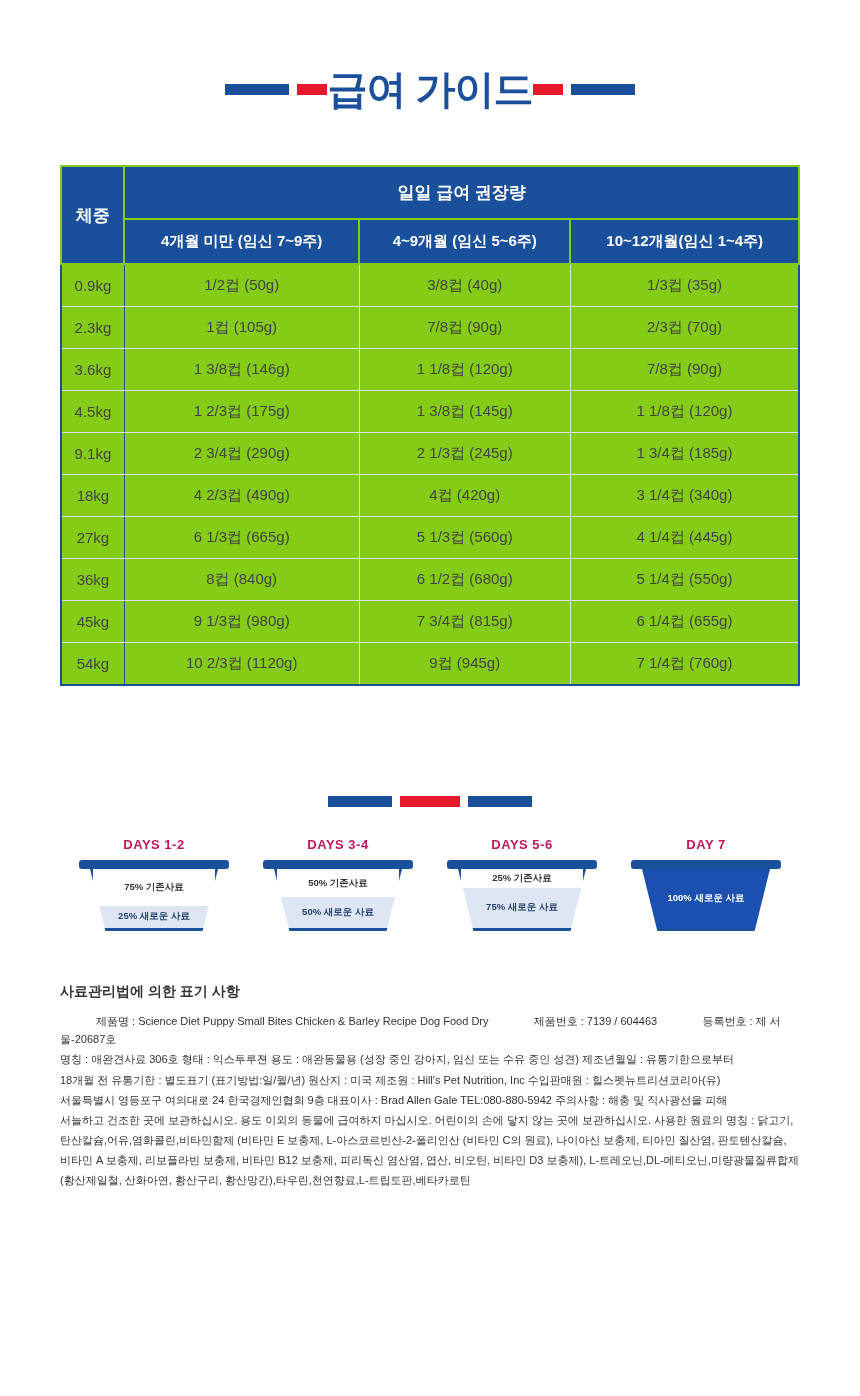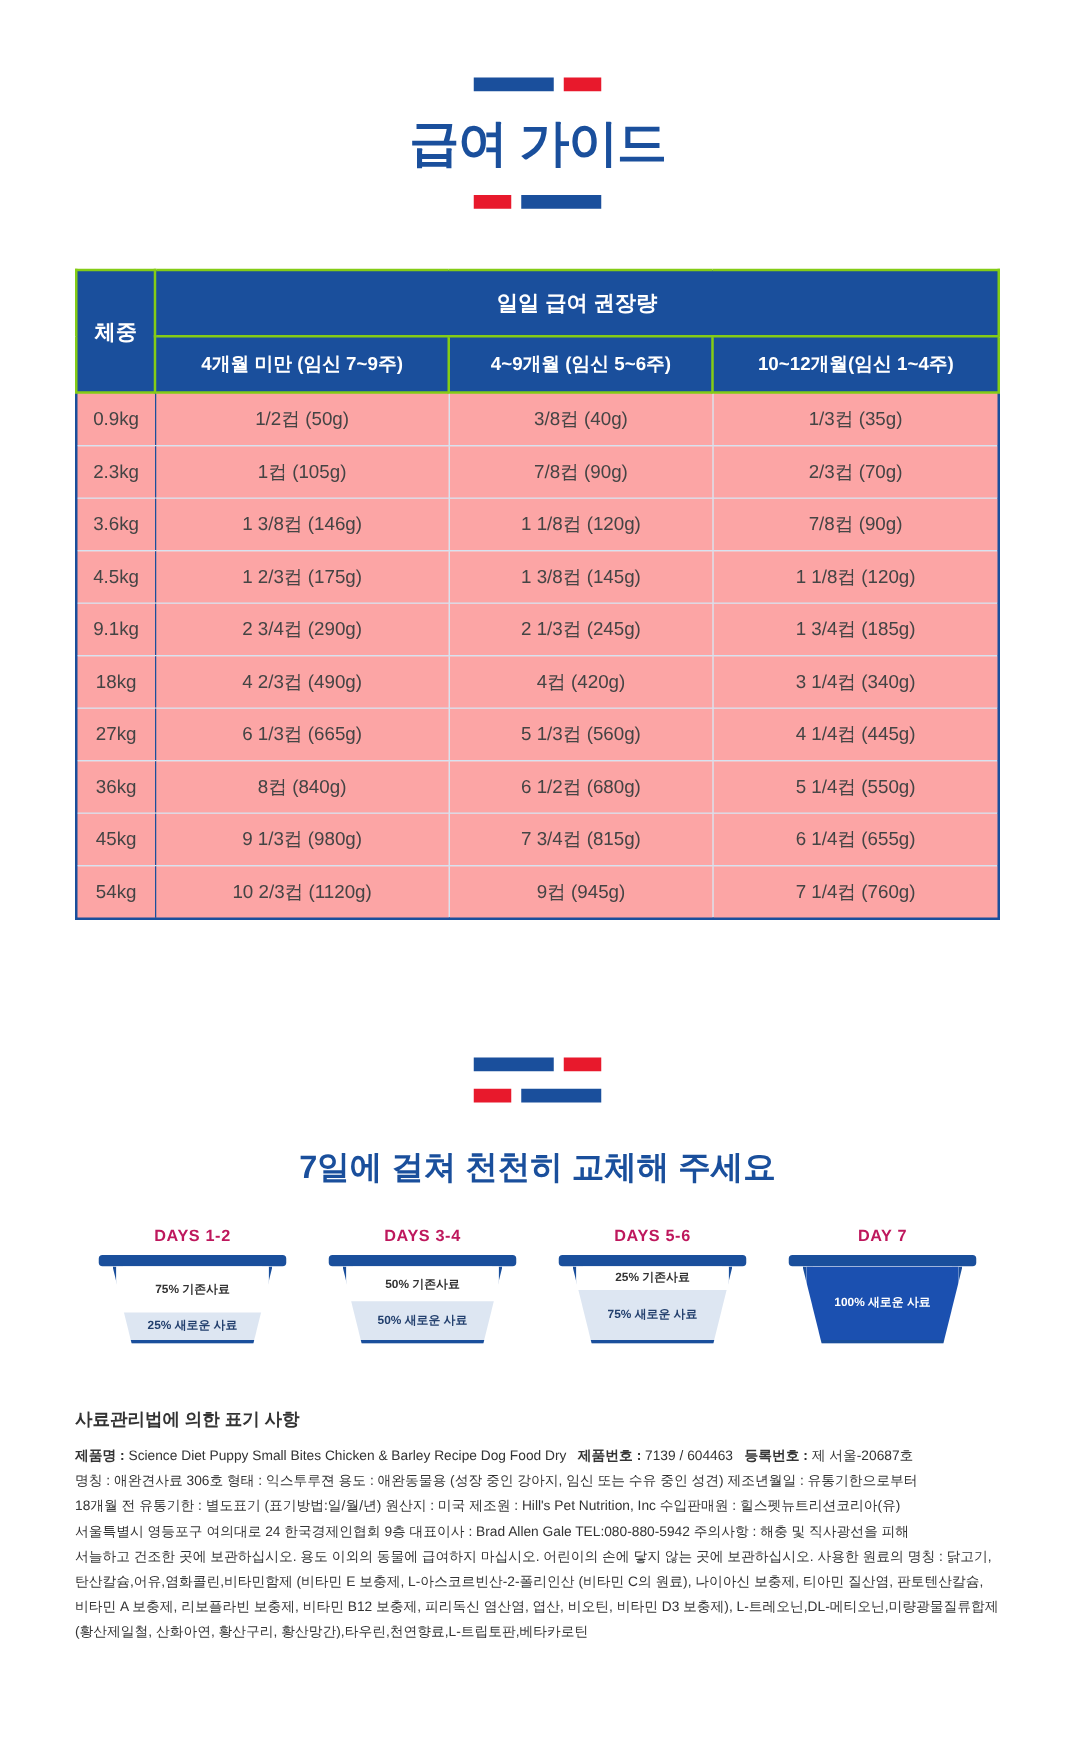--- a/index.html
+++ b/index.html
@@ -14,22 +14,20 @@
     position: relative;
     background: #ffffff;
     overflow: hidden;
   }
 
   
   .section-head {
     display: flex;
     align-items: center;
     justify-content: center;
-    gap: 14px;
-    flex-direction: column;
   }
   .bar-group { display: flex; align-items: center; gap: 8px; }
   .bar-blue {
     width: 64px; height: 11px; background: #1a4f9c;
   }
   .bar-red {
     width: 30px; height: 11px; background: #e8192c;
   }
   .section-title {
     font-size: 40px;
@@ -72,21 +70,21 @@
     border-right: 1px solid #d6e2f0;
     padding: 11px 4px;
     text-align: center;
     color: #444444;
   }
   table.feed td:last-child { border-right: none; }
   table.feed tr:last-child td { border-bottom: none; }
   table.feed td.wcol {
     border-right: 1px solid #1a4f9c;
   }
-  table.feed tbody tr td { background: #fca5a5; }
+  table.feed tbody tr td { background: #84cc16; }
 
   
   .transition-sub {
     text-align: center;
     color: #1a4f9c;
     font-size: 26px;
     font-weight: bold;
     margin-top: 34px;
   }
   .bowls {
@@ -162,21 +160,21 @@
     color: #333333;
     line-height: 1.65;
   }
   .legal h4 {
     font-size: 14px;
     color: #333333;
     margin: 0 0 9px 0;
     font-weight: bold;
   }
   .legal p { margin: 0 0 2px 0; }
-  .legal .b { font-weight: bold; }
+  .legal .b { font-weight: normal; margin-left: 36px; }
 </style>
 </head>
 <body>
 
 <div class="page">
 
   <div class="section-head" style="margin-top:62px;">
     <div class="bar-group">
       <div class="bar-blue"></div>
       <div class="bar-red"></div>
@@ -270,21 +268,20 @@
     <div class="bar-group">
       <div class="bar-blue"></div>
       <div class="bar-red"></div>
     </div>
     <div class="bar-group">
       <div class="bar-red"></div>
       <div class="bar-blue"></div>
     </div>
   </div>
 
-  <div class="transition-sub">7일에 걸쳐 천천히 교체해 주세요</div>
 
   <div class="bowls">
 
     <div class="bowl-col">
       <div class="bowl-label">DAYS 1-2</div>
       <div class="bowl">
         <div class="bowl-rim"></div>
         <div class="bowl-body">
           <div class="layer layer-old" style="height:62%;">75% 기존사료</div>
           <div class="layer layer-new" style="height:38%;">25% 새로운 사료</div>

